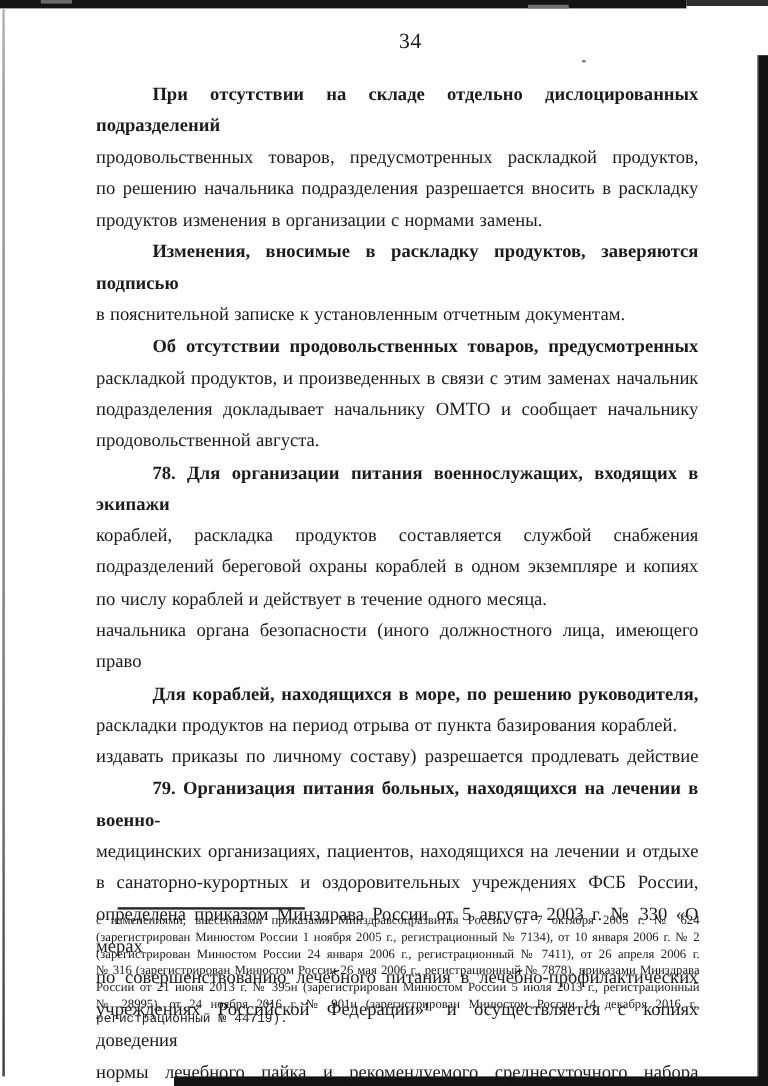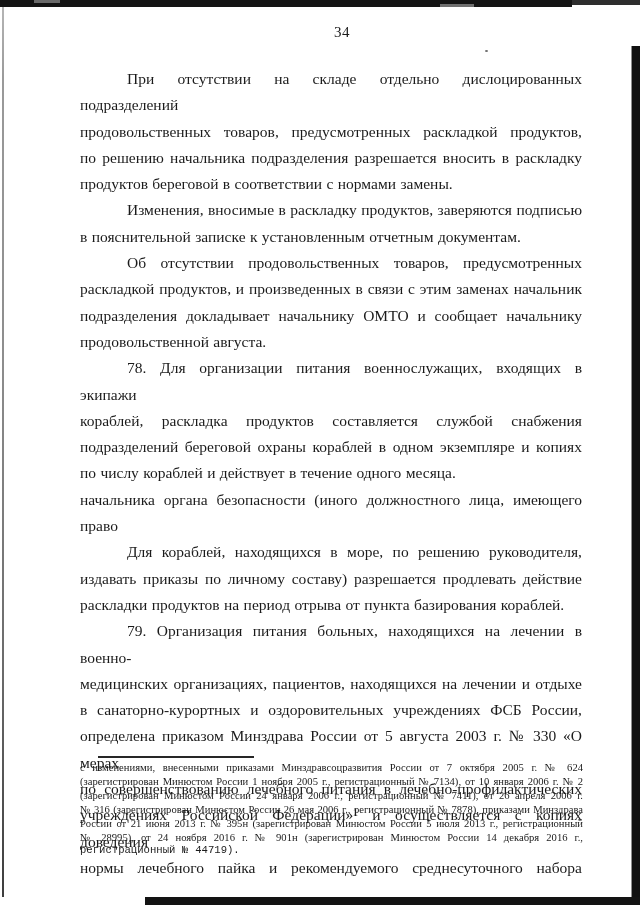--- a/index.html
+++ b/index.html
@@ -21,35 +21,35 @@
   .left-line { position: absolute; left: 2px; top: 7px; width: 2px; height: 890px;
     background: linear-gradient(#b5b5b5 0%, #9a9a9a 8%, #8d8d8d 40%, #6a6a6a 75%, #3d3d3d 100%); }
   .right-bar { position: absolute; left: 631px; top: 46px; width: 9px; height: 859px; background: #111;
     border-left: 1px solid #8f8f8f; }
   .bottom-strip { position: absolute; left: 145px; top: 897px; width: 495px; height: 8px; background: #131313; }
   .speck { position: absolute; left: 485px; top: 50px; width: 3px; height: 2px; background: #6b6b6b; border-radius: 50%; }
 
   
   .pagenum {
     position: absolute; left: 88px; top: 24px; width: 508px;
-    text-align: center; font-size: 15px; letter-spacing: 0.5px;
+    text-align: center; font-size: 18px; letter-spacing: 0.5px;
   }
 
   
   .doc-body {
     position: absolute; left: 80px; top: 66px; width: 502px;
     font-size: 15.5px; line-height: 26.3px;
     word-spacing: 0.5px;
   }
   .doc-body .line {
     text-align: justify;
     text-align-last: justify;
     white-space: normal;
   }
-  .doc-body .line.indent { text-indent: 47px; }
+  .doc-body .line.indent { text-indent: 47px; font-weight: bold; }
   .doc-body .line.last { text-align-last: left; }
 
   
   .footnote-sep { position: absolute; left: 98px; top: 756px; width: 156px; height: 2px; background: #262626; }
   .footnote {
     position: absolute; left: 80px; top: 761px; width: 503px;
     font-size: 10.6px; line-height: 13.9px;
     word-spacing: 0.4px;
   }
   .footnote .fline {
@@ -72,35 +72,35 @@
   <div class="right-bar"></div>
   <div class="bottom-strip"></div>
   <div class="speck"></div>
 
   <div class="pagenum">34</div>
 
   <div class="doc-body">
       <div class="line indent">При отсутствии на складе отдельно дислоцированных подразделений</div>
       <div class="line">продовольственных товаров, предусмотренных раскладкой продуктов,</div>
       <div class="line">по решению начальника подразделения разрешается вносить в раскладку</div>
-      <div class="line last">продуктов береговой в соответствии с нормами замены.</div>
+      <div class="line last">продуктов изменения в организации с нормами замены.</div>
       <div class="line indent">Изменения, вносимые в раскладку продуктов, заверяются подписью</div>
       <div class="line last">в пояснительной записке к установленным отчетным документам.</div>
       <div class="line indent">Об отсутствии продовольственных товаров, предусмотренных</div>
       <div class="line">раскладкой продуктов, и произведенных в связи с этим заменах начальник</div>
       <div class="line">подразделения докладывает начальнику ОМТО и сообщает начальнику</div>
       <div class="line last">продовольственной августа.</div>
       <div class="line indent">78. Для организации питания военнослужащих, входящих в экипажи</div>
       <div class="line">кораблей, раскладка продуктов составляется службой снабжения</div>
       <div class="line">подразделений береговой охраны кораблей в одном экземпляре и копиях</div>
       <div class="line last">по числу кораблей и действует в течение одного месяца.</div>
       <div class="line">начальника органа безопасности (иного должностного лица, имеющего право</div>
       <div class="line indent">Для кораблей, находящихся в море, по решению руководителя,</div>
+      <div class="line last">раскладки продуктов на период отрыва от пункта базирования кораблей.</div>
       <div class="line">издавать приказы по личному составу) разрешается продлевать действие</div>
-      <div class="line last">раскладки продуктов на период отрыва от пункта базирования кораблей.</div>
       <div class="line indent">79. Организация питания больных, находящихся на лечении в военно-</div>
       <div class="line">медицинских организациях, пациентов, находящихся на лечении и отдыхе</div>
       <div class="line">в санаторно-курортных и оздоровительных учреждениях ФСБ России,</div>
       <div class="line">определена приказом Минздрава России от 5 августа 2003 г. № 330 «О мерах</div>
       <div class="line">по совершенствованию лечебного питания в лечебно-профилактических</div>
       <div class="line">учреждениях Российской Федерации»¹ и осуществляется с копиях доведения</div>
       <div class="line">нормы лечебного пайка и рекомендуемого среднесуточного набора</div>
     </div>
 
   <div class="footnote-sep"></div>

